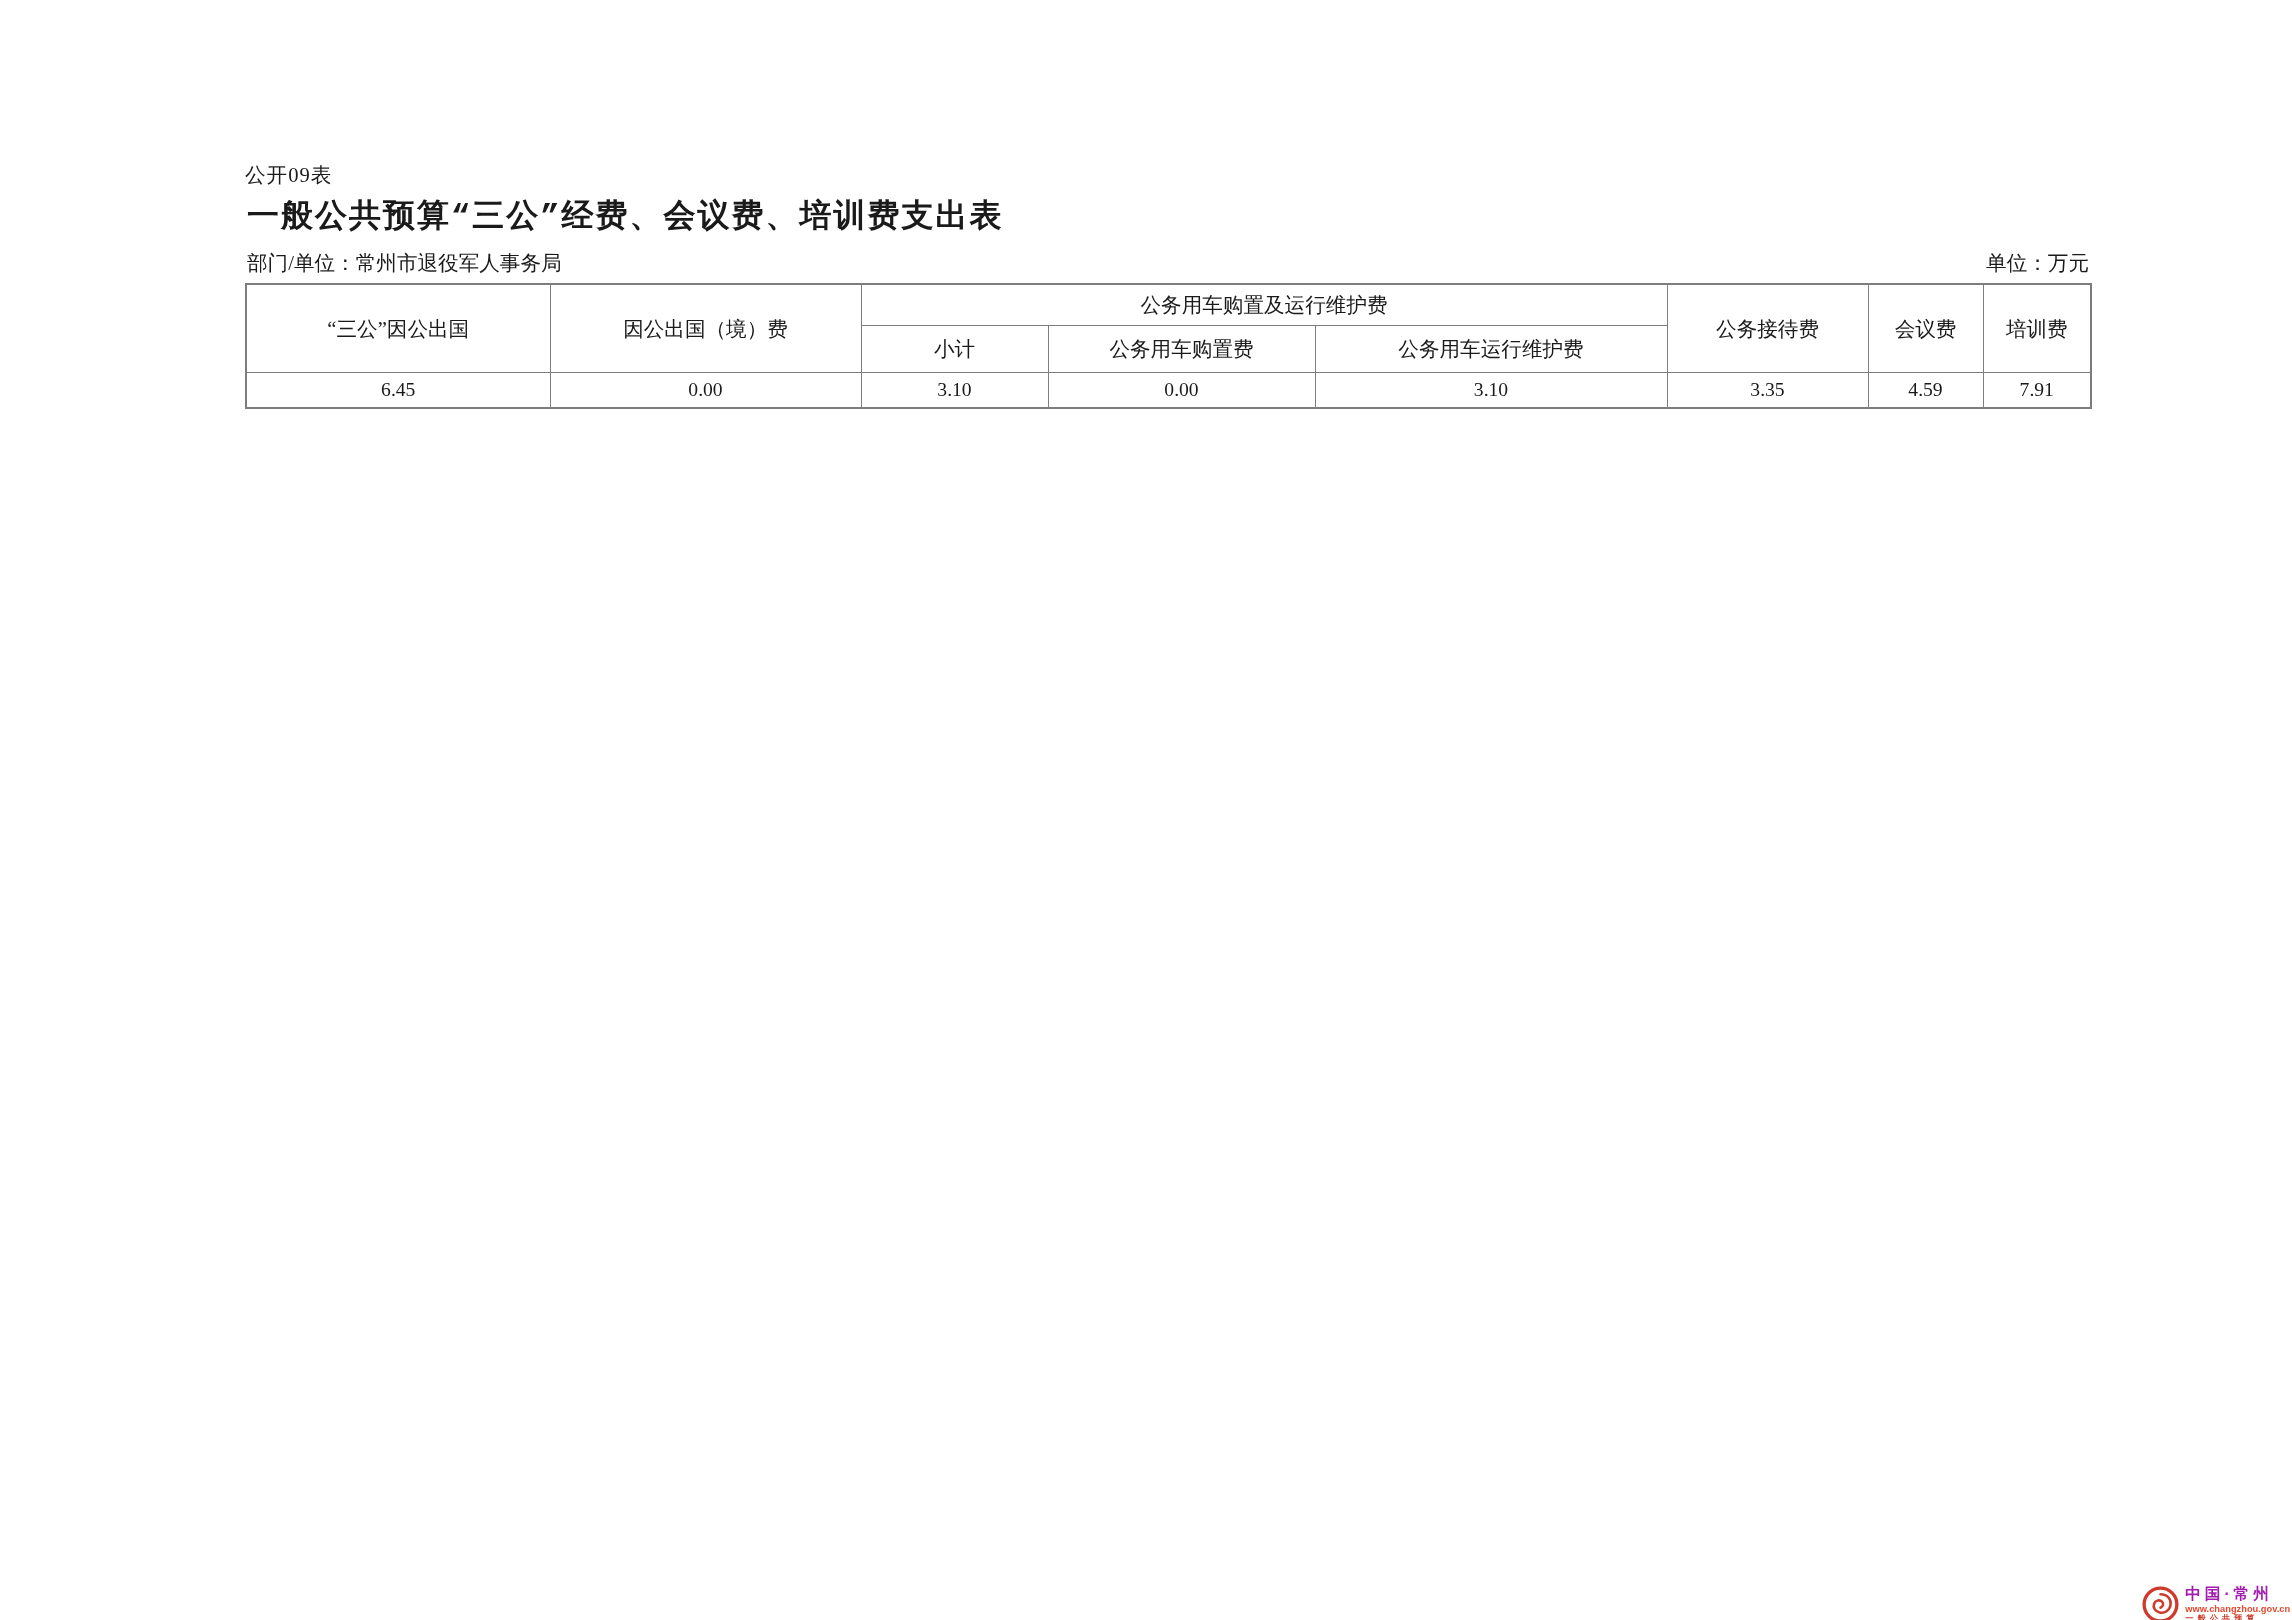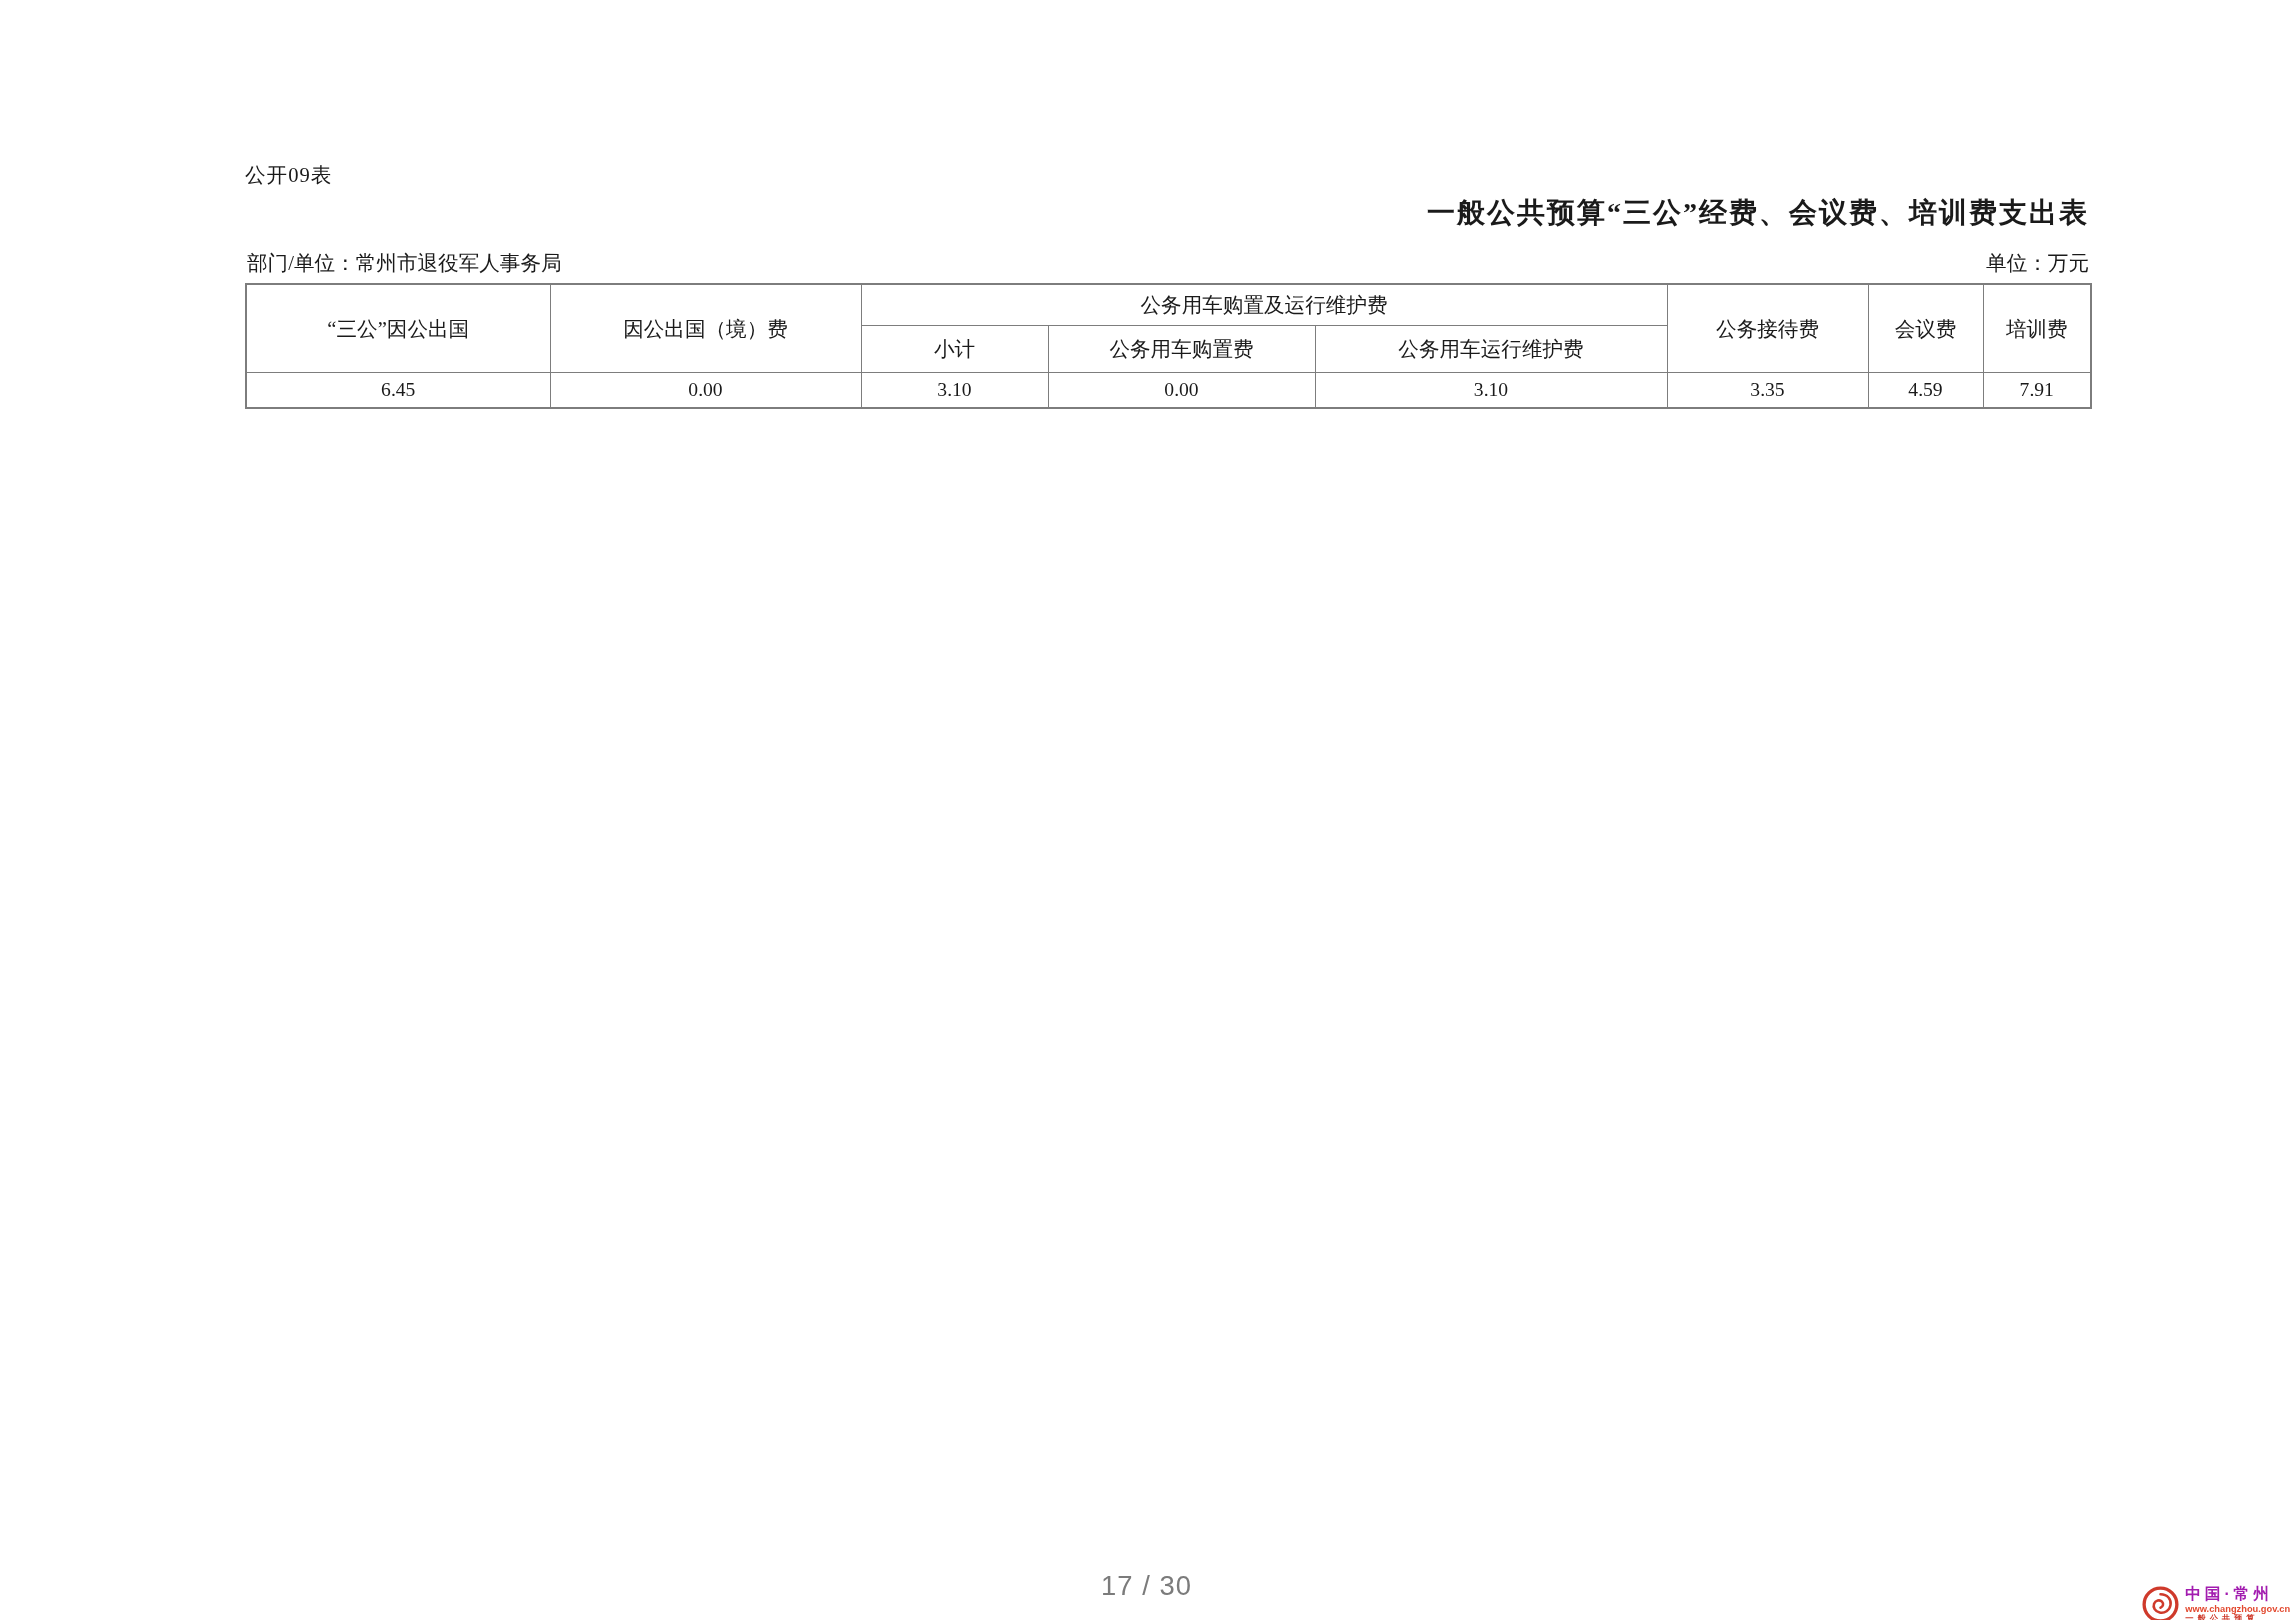--- a/index.html
+++ b/index.html
@@ -22,24 +22,24 @@
     left: 245px;
     top: 153px;
     font-size: 20.6px;
     letter-spacing: 1px;
   }
   .doc-title {
     position: absolute;
     left: 247px;
     top: 186px;
     width: 1842px;
-    text-align: right;
-    font-family: Liberation Serif, serif;
+    text-align: left;
+    font-family: Liberation Mono, monospace;
     font-weight: bold;
-    font-size: 28px;
+    font-size: 32px;
     letter-spacing: 2px;
   }
   .meta-row {
     position: absolute;
     left: 247px;
     top: 241px;
     width: 1842px;
     display: flex;
     justify-content: space-between;
     font-size: 20.6px;
@@ -159,21 +159,20 @@
         <td>3.10</td>
         <td>0.00</td>
         <td>3.10</td>
         <td>3.35</td>
         <td>4.59</td>
         <td>7.91</td>
       </tr>
     </tbody>
   </table>
 
-  <div class="page-indicator">17 / 30</div>
 
   <div class="site-logo">
     <svg class="seal" width="39" height="39" viewBox="0 0 40 40" aria-hidden="true">
       <circle cx="20" cy="20" r="16.8" fill="none" stroke="#cf3a2b" stroke-width="3.4"></circle>
       <path d="M20 9.5 C27.2 9.5 31.2 14.8 30.3 20.4 C29.4 26.3 24.1 29.3 19.2 28.3 C14.4 27.3 12.0 23.0 13.4 19.2 C14.8 15.7 19.2 14.7 21.5 17.1 C23.4 19.1 22.9 22.4 20.0 23.3" fill="none" stroke="#cf3a2b" stroke-width="2.6" stroke-linecap="round"></path>
     </svg>
     <div class="logo-text">
       <span class="logo-name">中国·常州</span>
       <span class="logo-url">www.changzhou.gov.cn</span>
       <span class="logo-org">一般公共预算</span>

